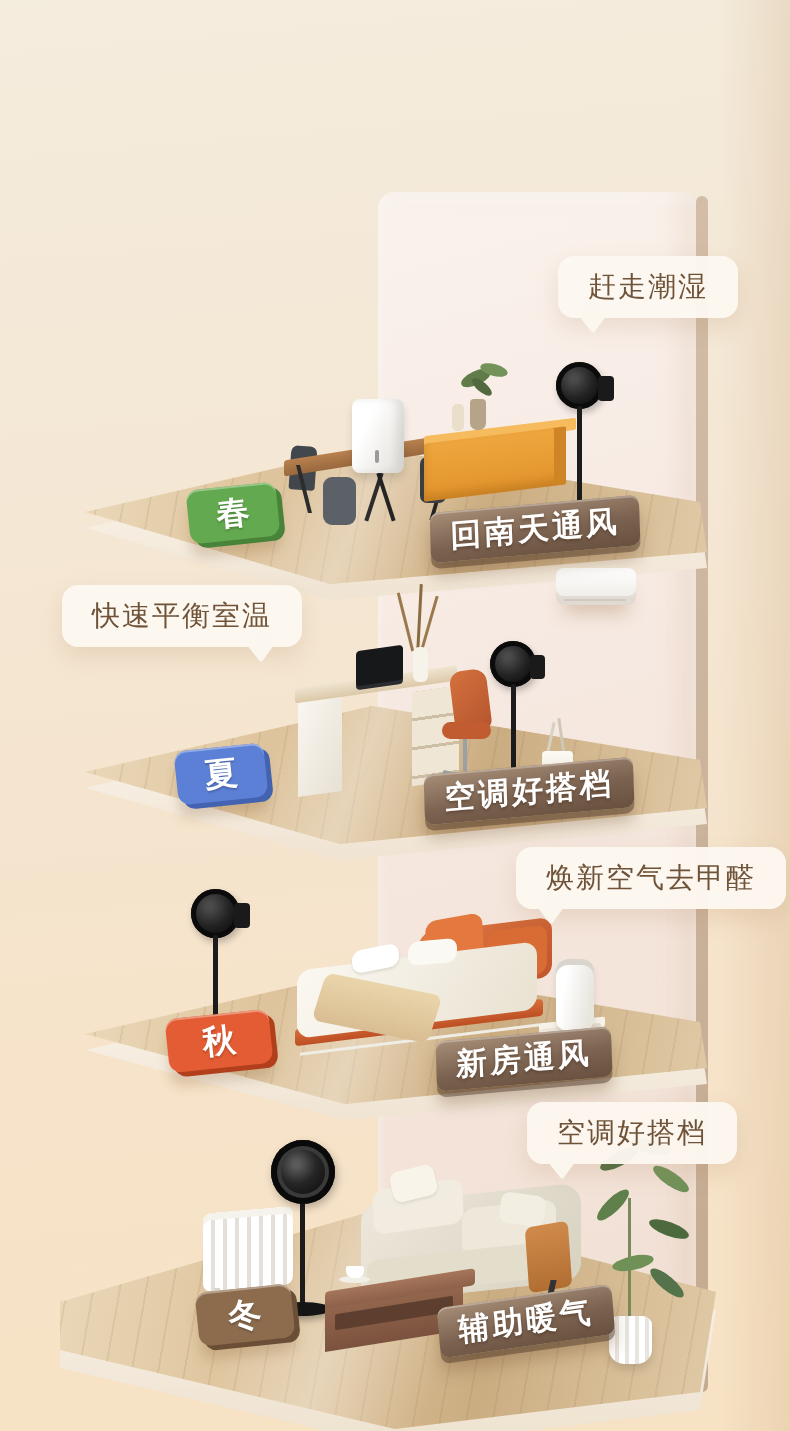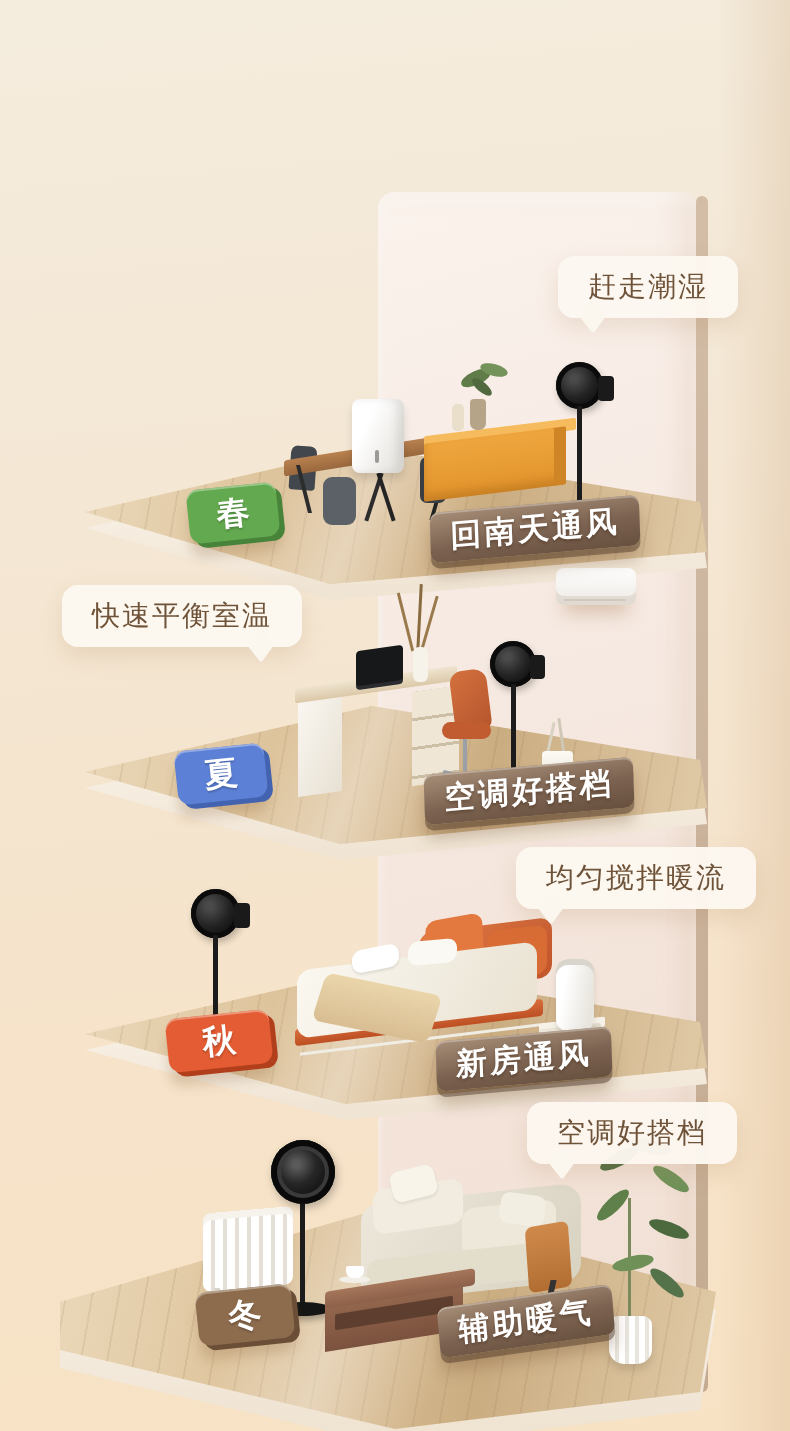--- a/index.html
+++ b/index.html
@@ -282,21 +282,21 @@
     <div class="tag t2" style="background: rgb(92, 128, 214); --side: #4363b0;">
       <span>夏</span>
     </div>
     <div class="slab sl2">
       <span>空调好搭档</span>
     </div>
   </div>
 
   <div>
     <div class="bubble tail-left b3">
-      <span>均匀搅拌暖流</span>
+      <span>焕新空气去甲醛</span>
       <i class="tail"></i>
     </div>
     <div class="floor-edge f3"></div>
     <div class="floor-wood f3">
         <i class="gloss px"></i>
       </div>
 
     <div class="px furn fan-head s3-fan-head"></div>
     <div class="px furn fan-motor s3-fan-motor"></div>
     <div class="px furn fan-pole s3-fan-pole"></div>

